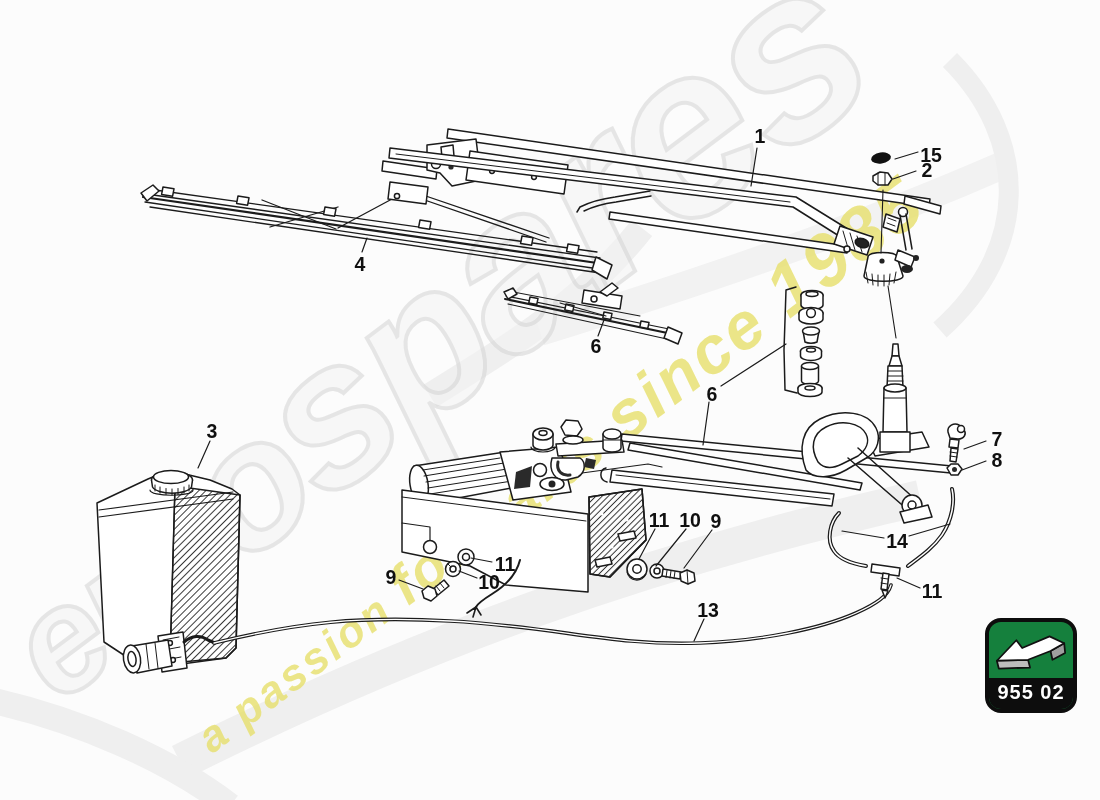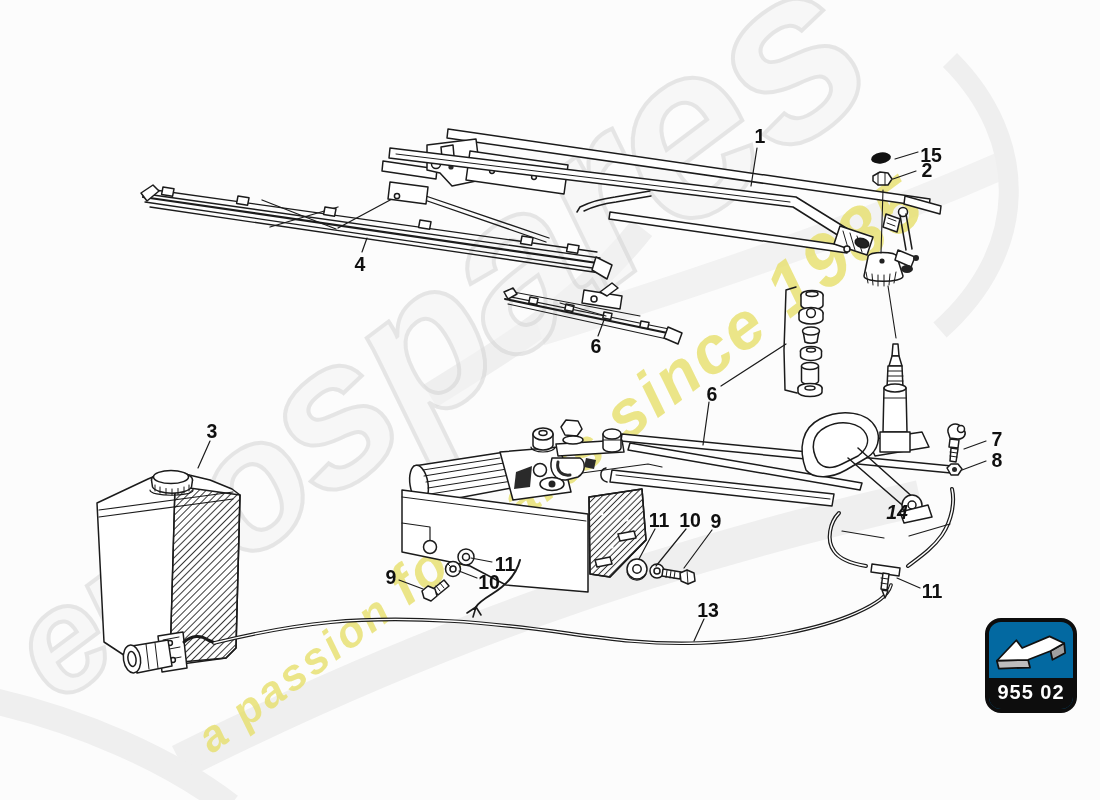--- a/index.html
+++ b/index.html
@@ -17,21 +17,21 @@
   .b4{font-size:224px}.b5{font-size:240px}
   .wm-tag{opacity:.8;}
   .wm-tag span{font-style:italic;font-weight:bold;color:#e7e06c;letter-spacing:3px;}
   .t1{font-size:44px}.t2{font-size:56px}.t3{font-size:66px}.t4{font-size:74px}
   
   .callout{position:absolute;transform:translate(-50%,-50%);
            font-weight:bold;font-size:19.5px;color:#101010;}
   
   #badge{position:absolute;left:985px;top:618px;width:92px;height:95px;
          box-sizing:border-box;border:4px solid #0d0d0d;border-radius:16px;
-         background:#0369a1;display:flex;flex-direction:column;overflow:hidden;}
+         background:#15803d;display:flex;flex-direction:column;overflow:hidden;}
   #badge .arrow-box{flex:1;display:flex;align-items:center;justify-content:center;}
   #badge .code{background:#0d0d0d;color:#fff;text-align:center;
                font-weight:bold;font-size:20px;letter-spacing:1px;
                padding:3px 0 5px;}
 </style>
 </head>
 <body>
 
 <div id="stage">
 
@@ -373,21 +373,21 @@
   <div class="callout" style="left:927px;top:170px;">2</div>
   <div class="callout" style="left:360px;top:264px;">4</div>
   <div class="callout" style="left:596px;top:346px;">6</div>
   <div class="callout" style="left:712px;top:394px;">6</div>
   <div class="callout" style="left:212px;top:431px;">3</div>
   <div class="callout" style="left:997px;top:439px;">7</div>
   <div class="callout" style="left:997px;top:460px;">8</div>
   <div class="callout" style="left:659px;top:520px;">11</div>
   <div class="callout" style="left:690px;top:520px;">10</div>
   <div class="callout" style="left:716px;top:521px;">9</div>
-  <div class="callout" style="left:897px;top:512px;font-style:italic;">14</div>
+  <div class="callout" style="left:897px;top:541px;">14</div>
   <div class="callout" style="left:505px;top:564px;">11</div>
   <div class="callout" style="left:391px;top:577px;">9</div>
   <div class="callout" style="left:489px;top:582px;">10</div>
   <div class="callout" style="left:932px;top:591px;">11</div>
   <div class="callout" style="left:708px;top:610px;">13</div>
 
   
   <div id="badge">
     <div class="arrow-box">
       <svg width="80" height="46" viewBox="0 0 82 46">

